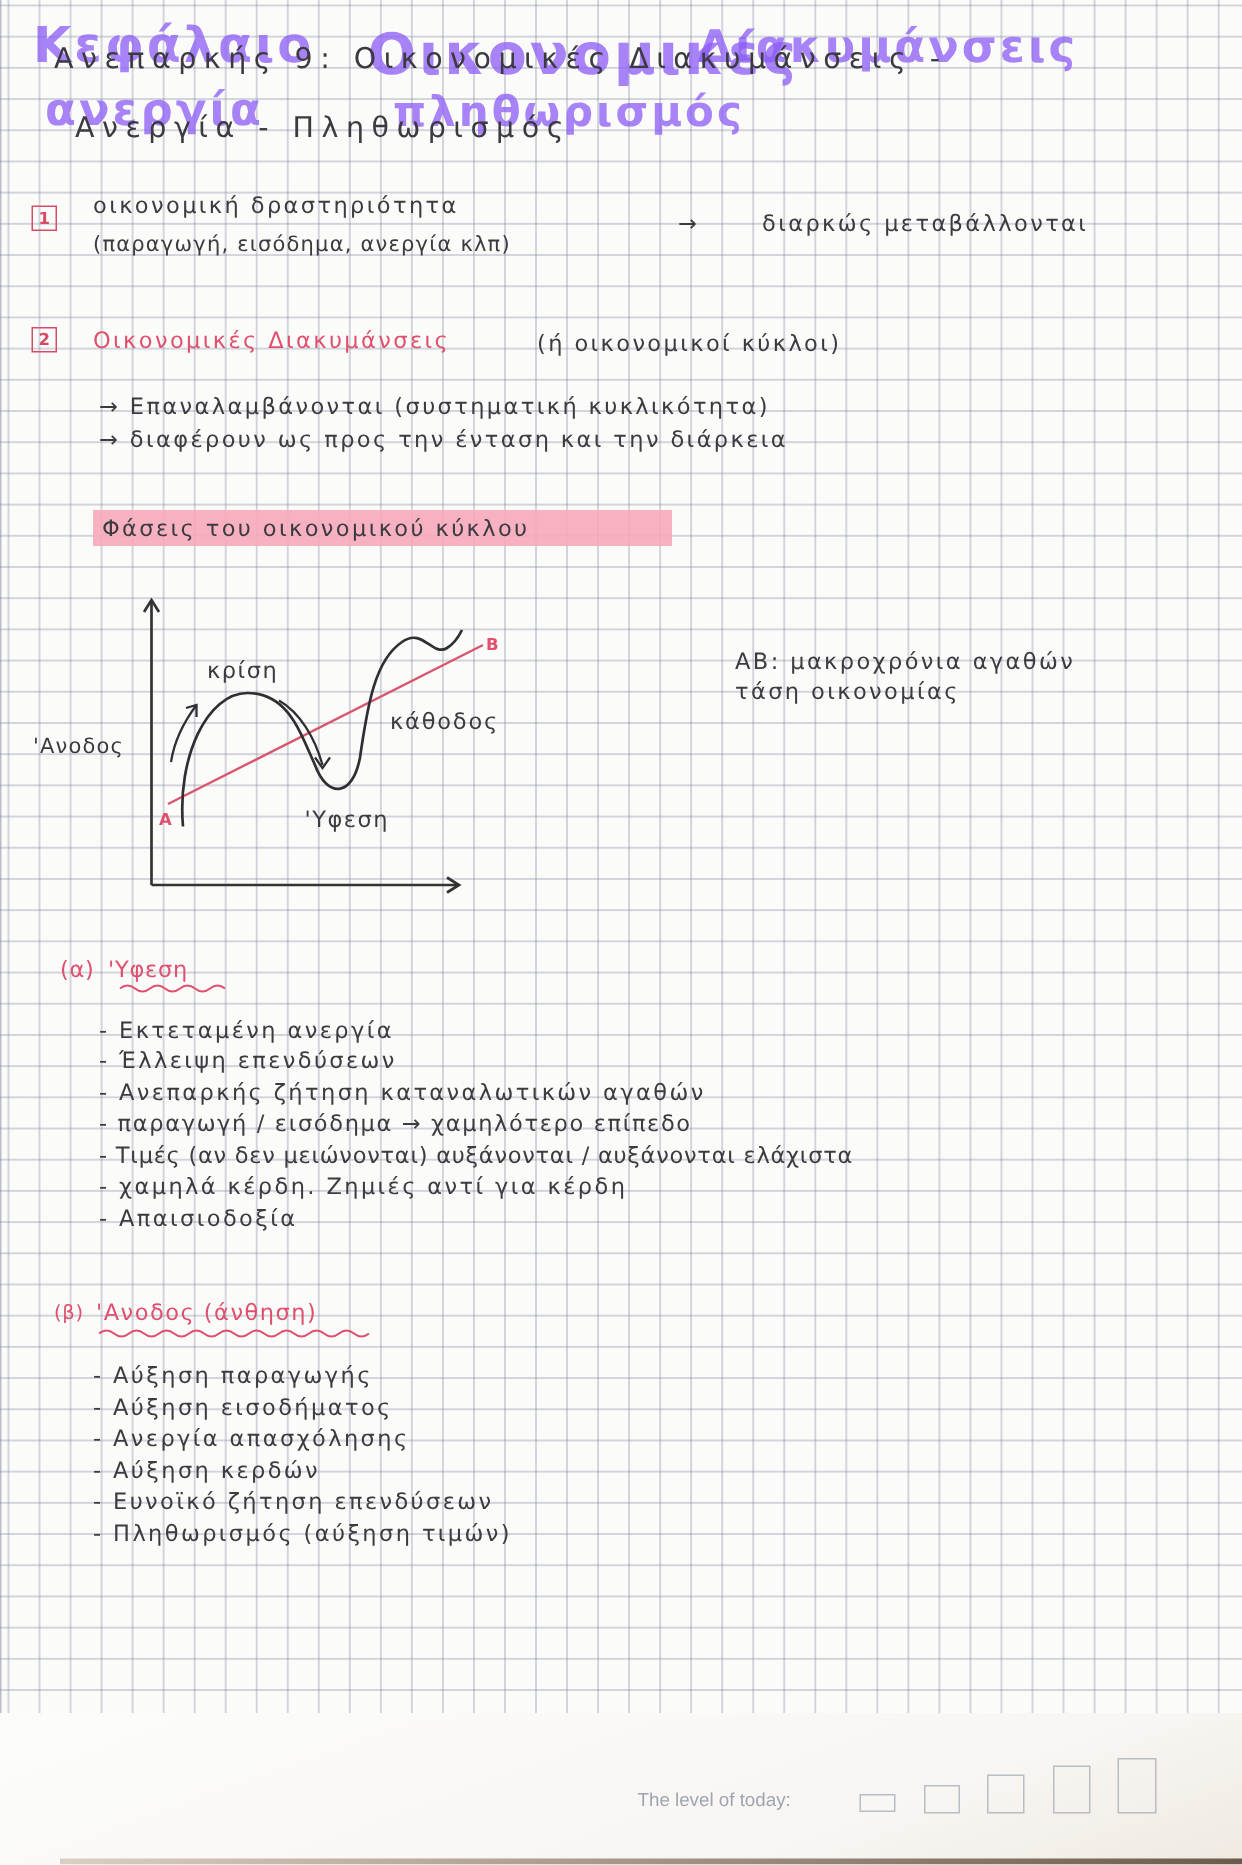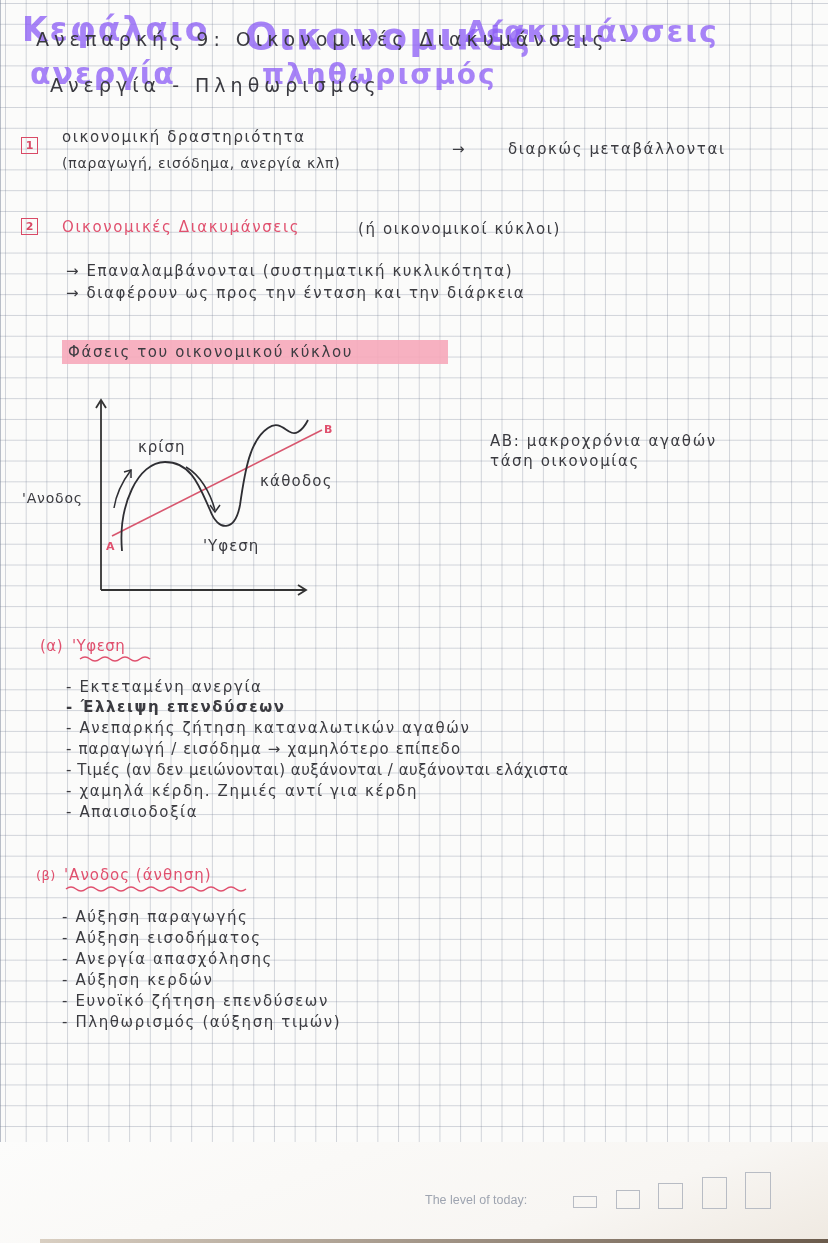--- a/index.html
+++ b/index.html
@@ -110,21 +110,21 @@
 
 <div class="t hand" style="left:490px; top:432px;">AB: μακροχρόνια αγαθών</div>
 <div class="t hand" style="left:490px; top:452px;">τάση οικονομίας</div>
 
 <div class="t hand pink" style="left:40px; top:637px; letter-spacing:0.5px;">(α)</div>
 <div class="t hand pink" style="left:72px; top:637px; letter-spacing:0.5px;">'Υφεση</div>
 <svg class="squiggle" style="left:80px; top:655px;" width="80" height="8">
   <path d="M0,4 q5,-4 10,0 t10,0 t10,0 t10,0 t10,0 t10,0 t10,0" fill="none" stroke="#e0506e" stroke-width="1.4"></path>
 </svg>
 <div class="t hand" style="left:66px; top:678px;">- Εκτεταμένη ανεργία</div>
-<div class="t hand" style="left:66px; top:698px;font-weight:bold;">- Έλλειψη επενδύσεων</div>
+<div class="t hand" style="left:66px; top:698px;">- Έλλειψη επενδύσεων</div>
 <div class="t hand" style="left:66px; top:719px;">- Ανεπαρκής ζήτηση καταναλωτικών αγαθών</div>
 <div class="t hand" style="left:66px; top:740px; letter-spacing:1.1px;">- παραγωγή / εισόδημα → χαμηλότερο επίπεδο</div>
 <div class="t hand" style="left:66px; top:761px; letter-spacing:0.5px;">- Τιμές (αν δεν μειώνονται) αυξάνονται / αυξάνονται ελάχιστα</div>
 <div class="t hand" style="left:66px; top:782px;">- χαμηλά κέρδη. Ζημιές αντί για κέρδη</div>
 <div class="t hand" style="left:66px; top:803px;">- Απαισιοδοξία</div>
 
 <div class="t hand pink" style="left:36px; top:868px; letter-spacing:0.5px; font-size:13px;">(β)</div>
 <div class="t hand pink" style="left:64px; top:866px; letter-spacing:1px;">'Ανοδος (άνθηση)</div>
 <svg class="squiggle" style="left:66px; top:885px;" width="185" height="8">
   <path d="M0,4 q5,-4 10,0 t10,0 t10,0 t10,0 t10,0 t10,0 t10,0 t10,0 t10,0 t10,0 t10,0 t10,0 t10,0 t10,0 t10,0 t10,0 t10,0 t10,0" fill="none" stroke="#e0506e" stroke-width="1.4"></path>

